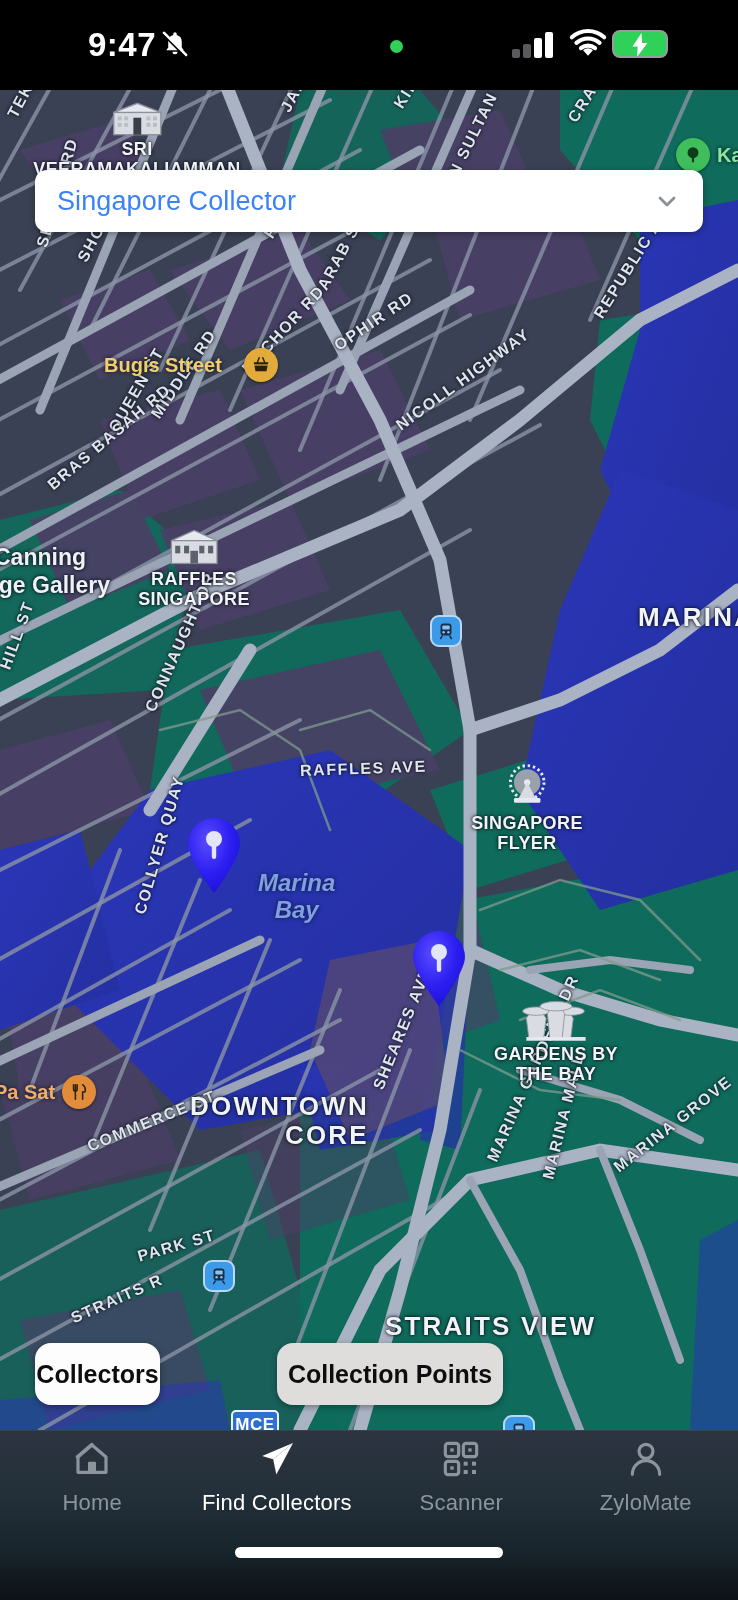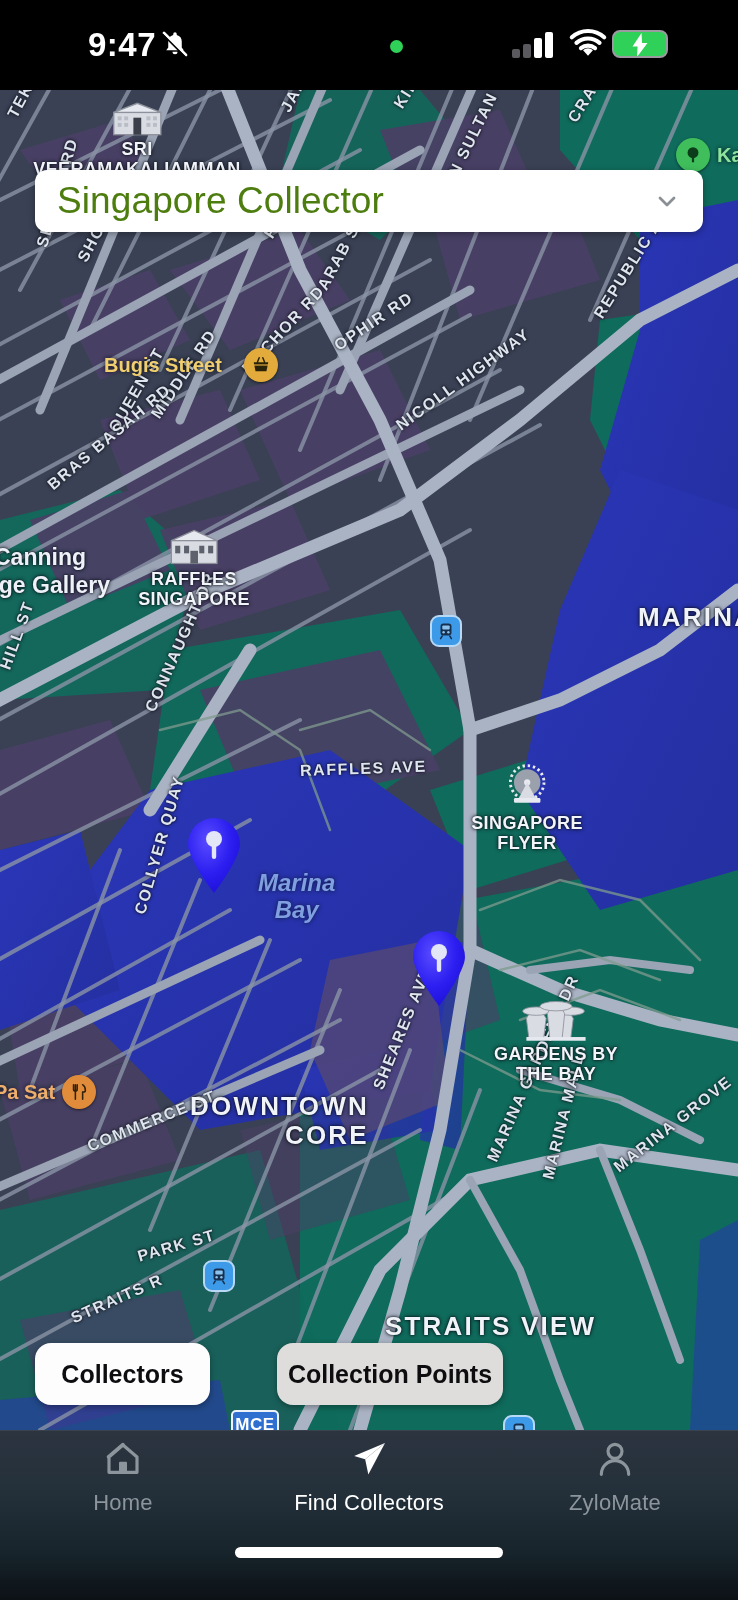--- a/index.html
+++ b/index.html
@@ -91,36 +91,36 @@
   
   .map-pin{ position:absolute; width:62px; height:80px; z-index:10; }
 
   
   #search-bar{
     position:absolute; left:35px; top:170px; width:668px; height:62px;
     background:#fff; border-radius:12px; z-index:40;
     box-shadow:0 2px 7px rgba(0,0,0,.33);
     display:flex; align-items:center; padding:0 22px;
   }
-  #search-value{ flex:1; font-size:37px; color:#4d7c0f; letter-spacing:.1px; }
+  #search-value{ flex:1; font-size:27px; color:#3b82f6; letter-spacing:.1px; }
   #search-chevron{ width:28px; height:28px; }
 
   
   #filters{
     position:absolute; left:0; top:1343px; width:738px; height:62px; z-index:40;
   }
   .fbtn{
     position:absolute; height:62px; border-radius:16px;
     display:flex; align-items:center; justify-content:center;
     font-size:25px; font-weight:700; color:#0d0d10;
     box-shadow:0 2px 6px rgba(0,0,0,.35);
   }
   .fbtn.plain{ background:#fdfdfd; }
   .fbtn.selected{ background:#dedddb; }
-  #fbtn-0{ left:35px; width:175px; }
+  #fbtn-0{ left:35px; width:125px; }
   #fbtn-1{ left:277px; width:226px; }
   #fbtn-2{ left:591px; width:112px; }
 
   
   #tabbar{
     position:absolute; left:0; top:1430px; width:738px; height:170px; z-index:50;
     background:linear-gradient(180deg,#2c3440 0%,#23303a 38%,#17242b 72%,#0c1116 100%);
   }
   #tabbar:before{
     content:""; position:absolute; left:0; top:0; width:100%; height:1px;
@@ -546,20 +546,37 @@
         <span class="ticon">
           <svg width="42" height="40" viewBox="0 0 24 24">
             <path d="M21.4 2.6 2.8 10.4l7.3 2.1 2.2 8.9 1.9-7 5.2-11.8 -8.6 9.3" fill="none" stroke-width="0"></path>
             <path d="M21.6 2.4 3.1 10.2l6.6 1.9z" stroke="none"></path>
             <path d="M21.6 2.4 9.7 12.1l1.9 9.2z" stroke="none"></path>
           </svg>
         </span>
         <span class="tlabel">Find Collectors</span>
       </div>
 
+      <div class="tab inactive">
+        <span class="ticon">
+          <svg width="40" height="40" viewBox="0 0 24 24">
+            <rect x="2.6" y="2.6" width="8" height="8" rx="1.6" fill="none" stroke-width="1.9"></rect>
+            <rect x="13.4" y="2.6" width="8" height="8" rx="1.6" fill="none" stroke-width="1.9"></rect>
+            <rect x="2.6" y="13.4" width="8" height="8" rx="1.6" fill="none" stroke-width="1.9"></rect>
+            <rect x="5.6" y="5.6" width="2" height="2" stroke="none"></rect>
+            <rect x="16.4" y="5.6" width="2" height="2" stroke="none"></rect>
+            <rect x="5.6" y="16.4" width="2" height="2" stroke="none"></rect>
+            <rect x="13.6" y="13.6" width="2.4" height="2.4" stroke="none"></rect>
+            <rect x="18.6" y="13.6" width="2.4" height="2.4" stroke="none"></rect>
+            <rect x="13.6" y="18.6" width="2.4" height="2.4" stroke="none"></rect>
+            <rect x="18.6" y="18.6" width="2.4" height="2.4" stroke="none"></rect>
+          </svg>
+        </span>
+        <span class="tlabel">Scanner</span>
+      </div>
 
       <div class="tab inactive">
         <span class="ticon">
           <svg width="40" height="40" viewBox="0 0 24 24">
             <circle cx="12" cy="7.4" r="4.2" fill="none" stroke-width="1.9"></circle>
             <path d="M3.8 21.2a8.2 8.2 0 0 1 16.4 0" fill="none" stroke-width="1.9" stroke-linecap="round"></path>
           </svg>
         </span>
         <span class="tlabel">ZyloMate</span>
       </div>

